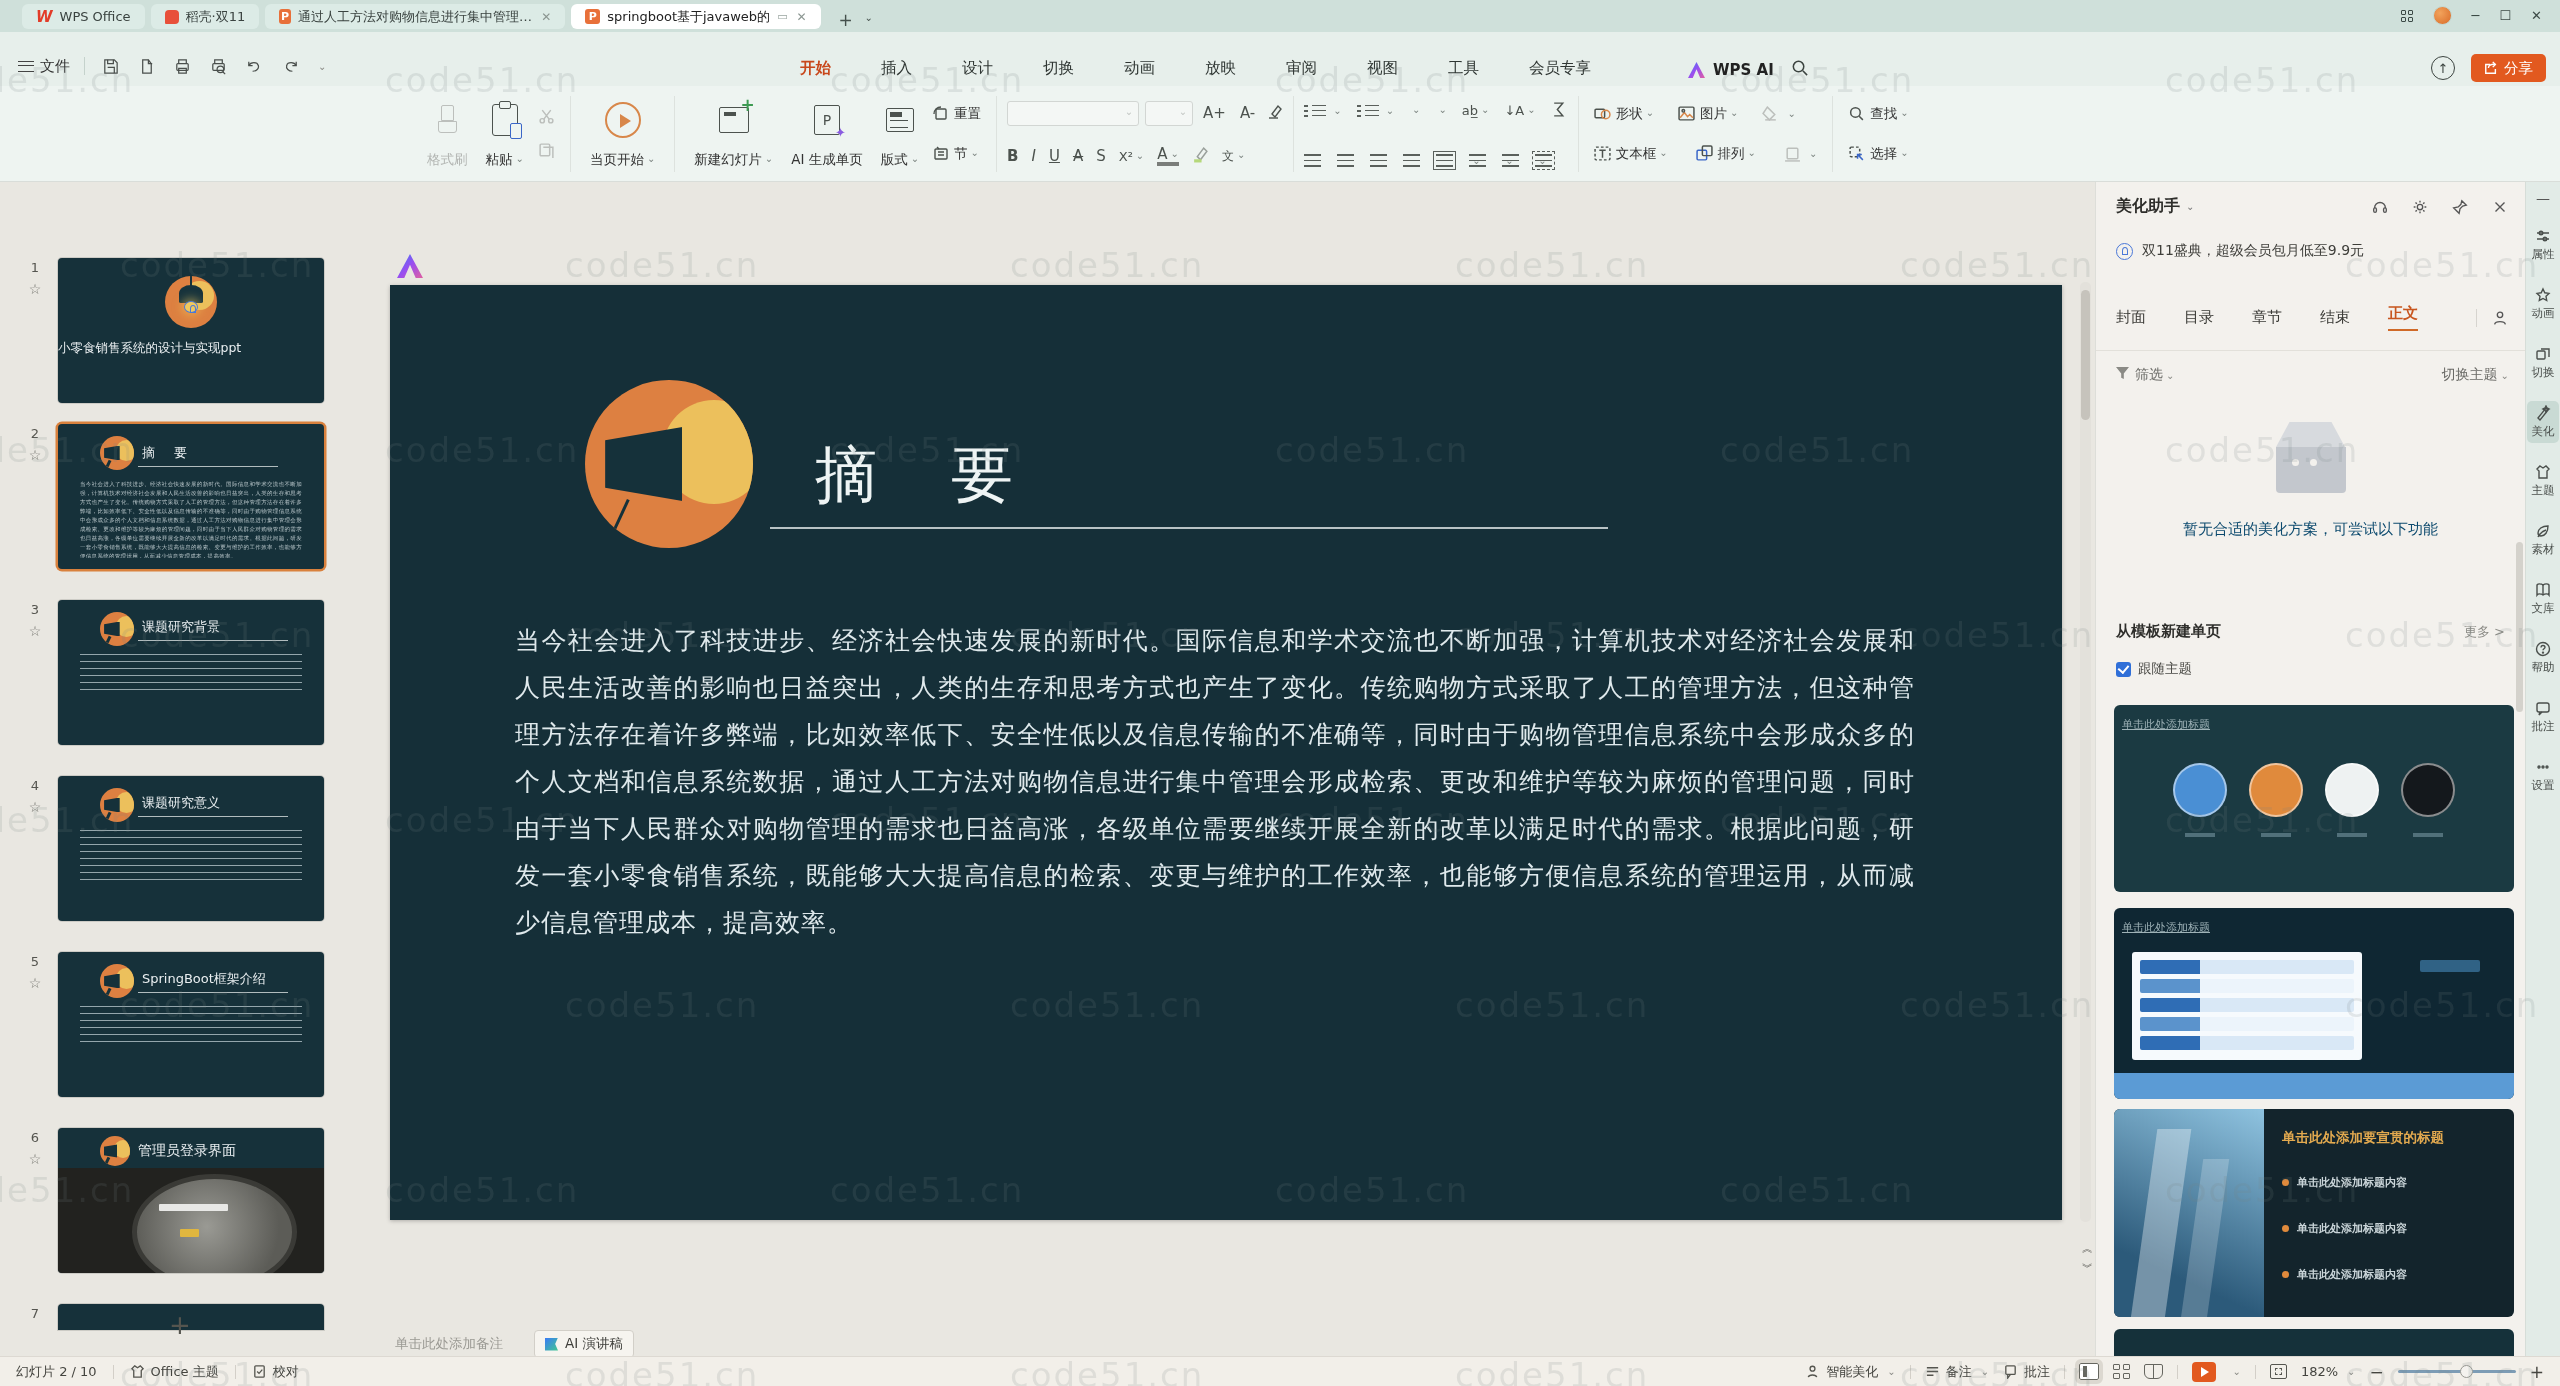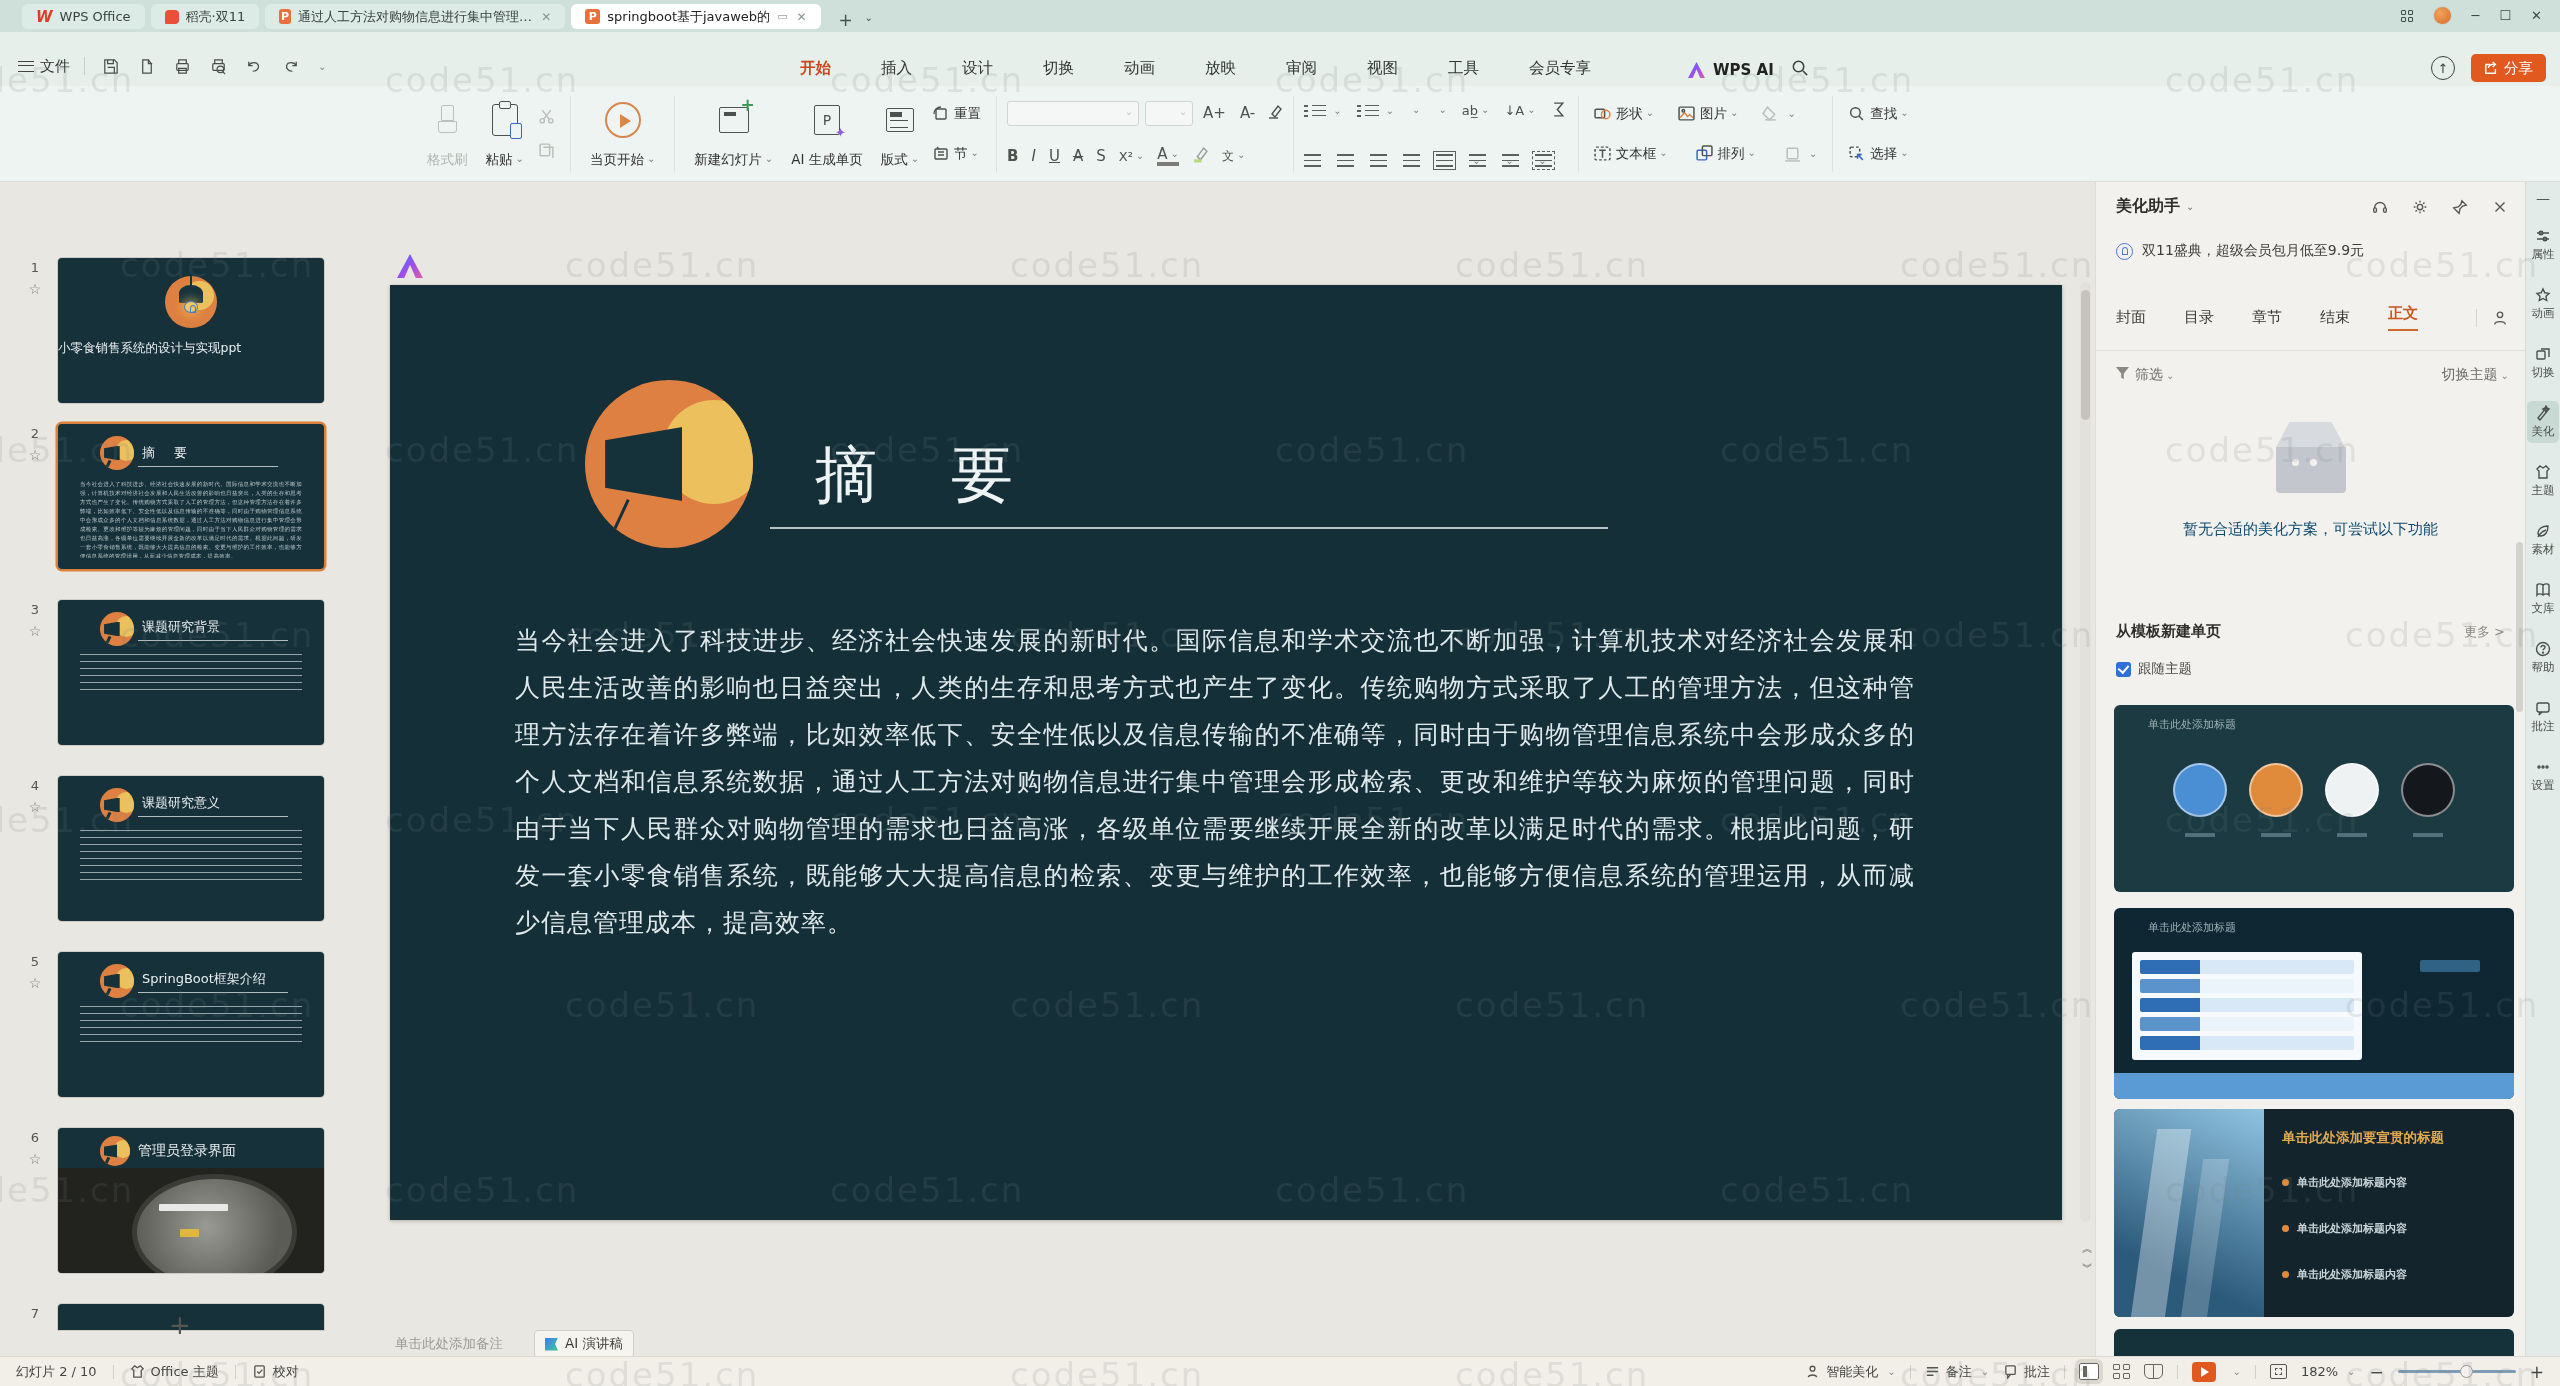--- a/index.html
+++ b/index.html
@@ -154,21 +154,21 @@
   .box3d .b-front { position:absolute; left:8px; top:25px; width:70px; height:46px; background:#c3c7cd; border-radius:0 0 4px 4px; }
   .box3d .b-front::before, .box3d .b-front::after { content:""; position:absolute; top:12px; width:7px; height:7px; border-radius:50%; background:#f3f1ed; }
   .box3d .b-front::before { left:16px; } .box3d .b-front::after { left:34px; }
   .rp-empty .etext { margin-top:24px; font-size:15px; color:#0c4a6e; }
   .rp-section { position:absolute; left:20px; right:20px; top:440px; display:flex; align-items:center; font-size:15px; font-weight:bold; color:#2e2e2b; }
   .rp-more { margin-left:auto; font-weight:normal; font-size:13px; color:#8b8b86; }
   .rp-follow { position:absolute; left:20px; top:478px; display:flex; align-items:center; gap:7px; font-size:13.5px; color:#4a4a46; }
   .cbx { width:15px; height:15px; background:#2f6fd8; border-radius:3px; position:relative; }
   .cbx::after { content:""; position:absolute; left:4px; top:1.5px; width:5px; height:8px; border-right:2px solid #fff; border-bottom:2px solid #fff; transform:rotate(40deg); }
   .tcard { position:absolute; left:18px; width:400px; border-radius:6px; overflow:hidden; }
-  .tcard .tc-title { position:absolute; left:34px; top:12px; font-size:11px; color:#9fb3b8; }
+  .tcard .tc-title { position:absolute; left:8px; top:12px; font-size:11px; color:#9fb3b8;text-decoration:underline; }
   .tc1 { top:523px; height:187px; background:#1b3a42; }
   .tc-circles { position:absolute; left:0; right:0; top:58px; display:flex; justify-content:center; gap:22px; }
   .tc-circle { width:54px; height:54px; border-radius:50%; border:2px solid rgba(255,255,255,.5); }
   .tc-bars { position:absolute; left:0; right:0; top:128px; display:flex; justify-content:center; gap:46px; }
   .tc-bars i { width:30px; height:4px; background:#51707a; }
   .tc2 { top:726px; height:191px; background:#0f2733; }
   .tc2 .wpanel { position:absolute; left:18px; top:44px; width:230px; height:108px; background:#f6fafd; border-radius:3px; padding:8px; }
   .tc2 .wrow { height:14px; margin-bottom:5px; background:linear-gradient(90deg,#2f6db5 0 28%, #d9e8f6 28% 100%); border-radius:2px; }
   .tc2 .wrow.alt { background:linear-gradient(90deg,#5b93cc 0 28%, #ecf4fb 28% 100%); }
   .tc2 .sidetag { position:absolute; right:34px; top:52px; width:60px; height:12px; background:#3f7ca8; opacity:.7; border-radius:2px; }

